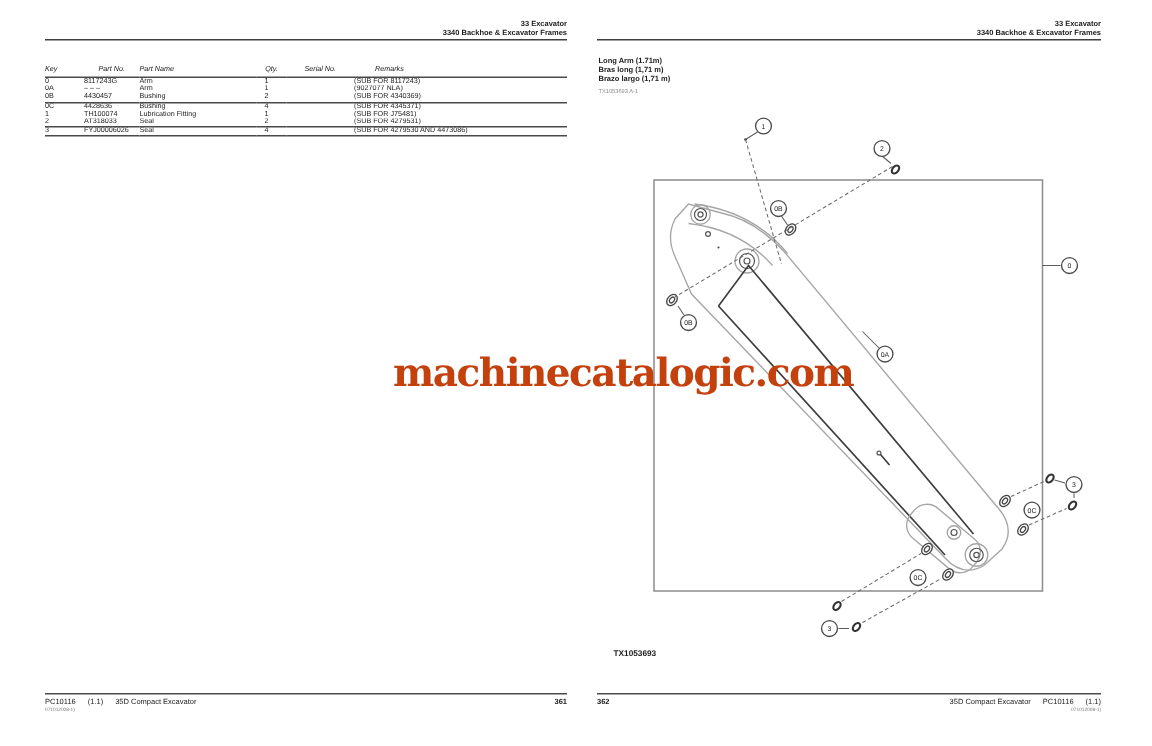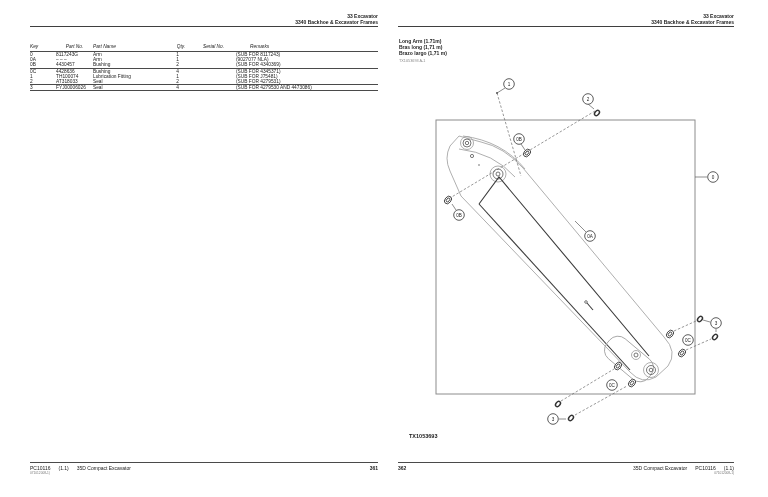--- a/index.html
+++ b/index.html
@@ -162,20 +162,21 @@
     </table>
   </div>
 
   <div id="fig-title">
     <div>Long Arm (1.71m)</div>
     <div>Bras long (1,71 m)</div>
     <div>Brazo largo (1,71 m)</div>
     <div id="fig-ref-small">TX1053693 A-1</div>
   </div>
 
+  <div id="watermark" style="color: rgb(196, 64, 13);">machinecatalogic.com</div>
 
   <svg id="diagram" viewBox="415 75 330 360">
     <rect class="box" x="436" y="120" width="259" height="274"></rect>
 
     <g>
 
       <path class="lt" d="M 459,136 L 450,146 Q 444,158 450,171 L 461,196 L 630,372 Q 642,385 656,377 L 668,366 Q 678,352 664,337 L 523,168 Q 504,147 481,142 Z"></path>
 
       <path class="lt" d="M 463,136 Q 502,141 525,169"></path>
       <path class="lt" d="M 459,149 Q 494,153 515,177"></path>

